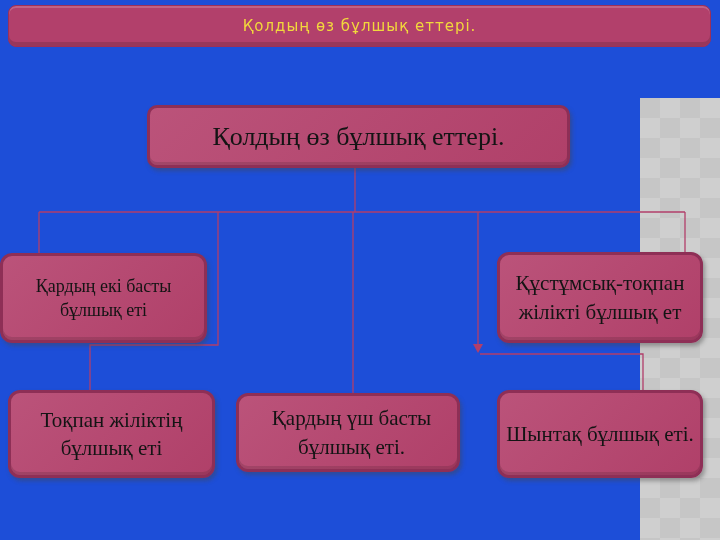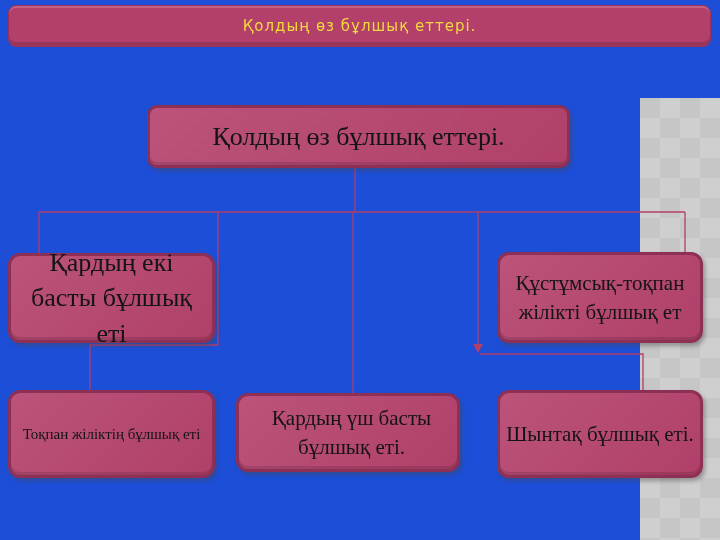--- a/index.html
+++ b/index.html
@@ -67,23 +67,23 @@
     color: #141414;
     box-sizing: border-box;
     line-height: 1.35;
     padding: 2px 6px;
   }
   .node-root {
     left: 147px; top: 105px; width: 423px; height: 63px;
     font-size: 26px;
     border-radius: 10px;
   }
-  .node-biceps     { left: 8px;   top: 253px; width: 207px; height: 90px; font-size: 26px; }
+  .node-biceps     { left: 0;   top: 253px; width: 207px; height: 90px; font-size: 18px; }
   .node-coraco     { left: 497px; top: 252px; width: 206px; height: 91px; font-size: 21px; }
-  .node-brachialis { left: 8px;   top: 390px; width: 207px; height: 88px; font-size: 15px; }
+  .node-brachialis { left: 8px;   top: 390px; width: 207px; height: 88px; font-size: 21px; }
   .node-triceps    { left: 236px; top: 393px; width: 224px; height: 79px; font-size: 21px; padding-left: 13px; }
   .node-anconeus   { left: 497px; top: 390px; width: 206px; height: 88px; font-size: 21px; }
 
   .connectors {
     position: absolute;
     left: 0; top: 0;
     width: 720px;
     height: 540px;
     pointer-events: none;
   }

